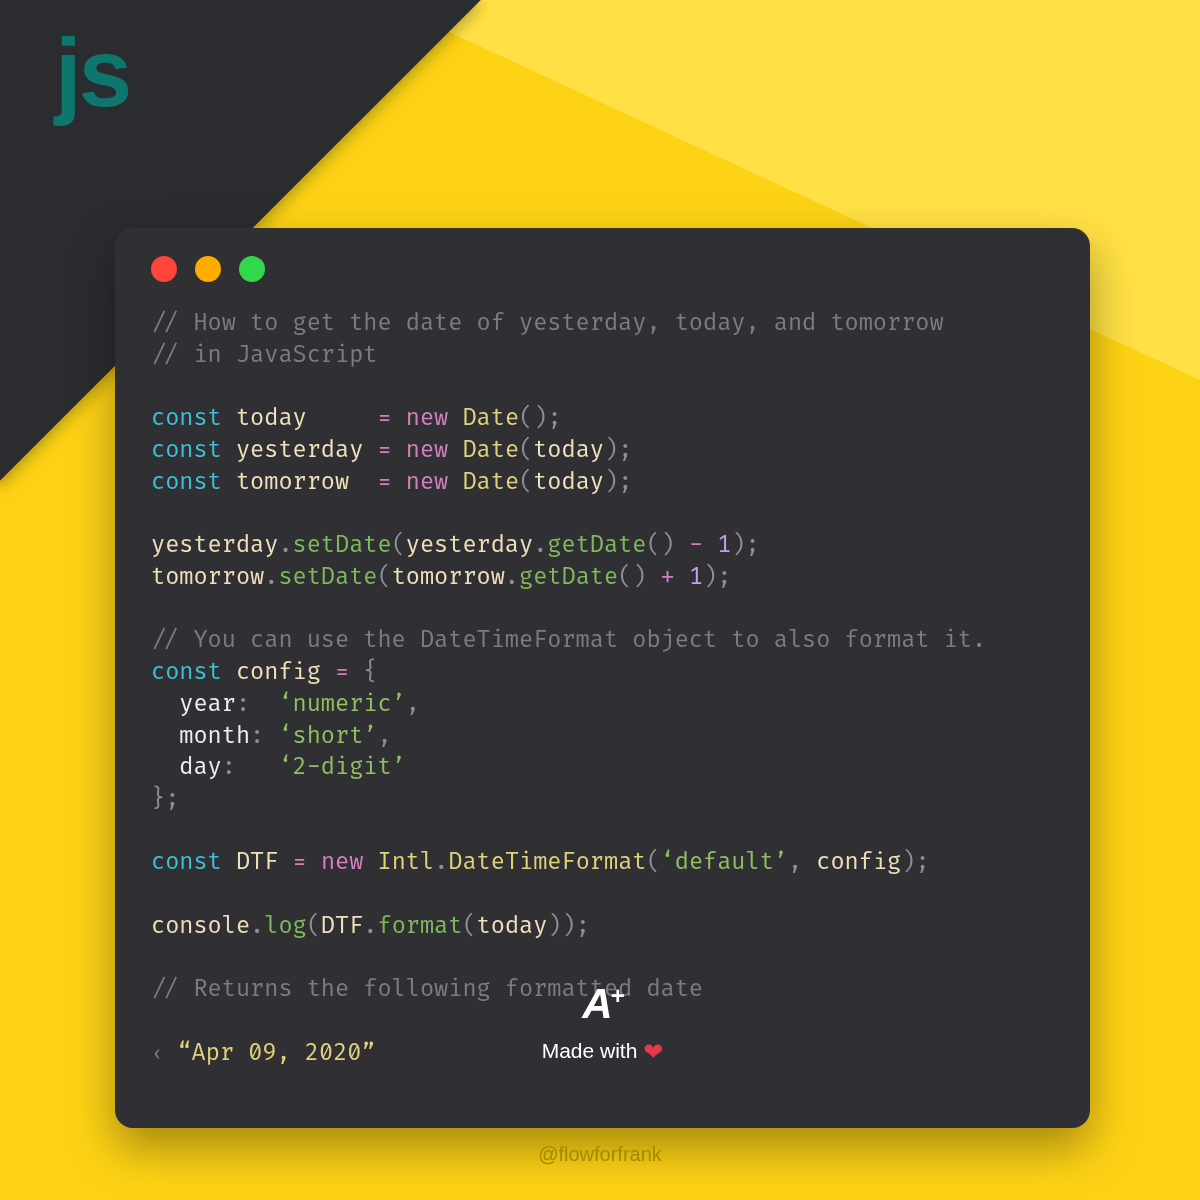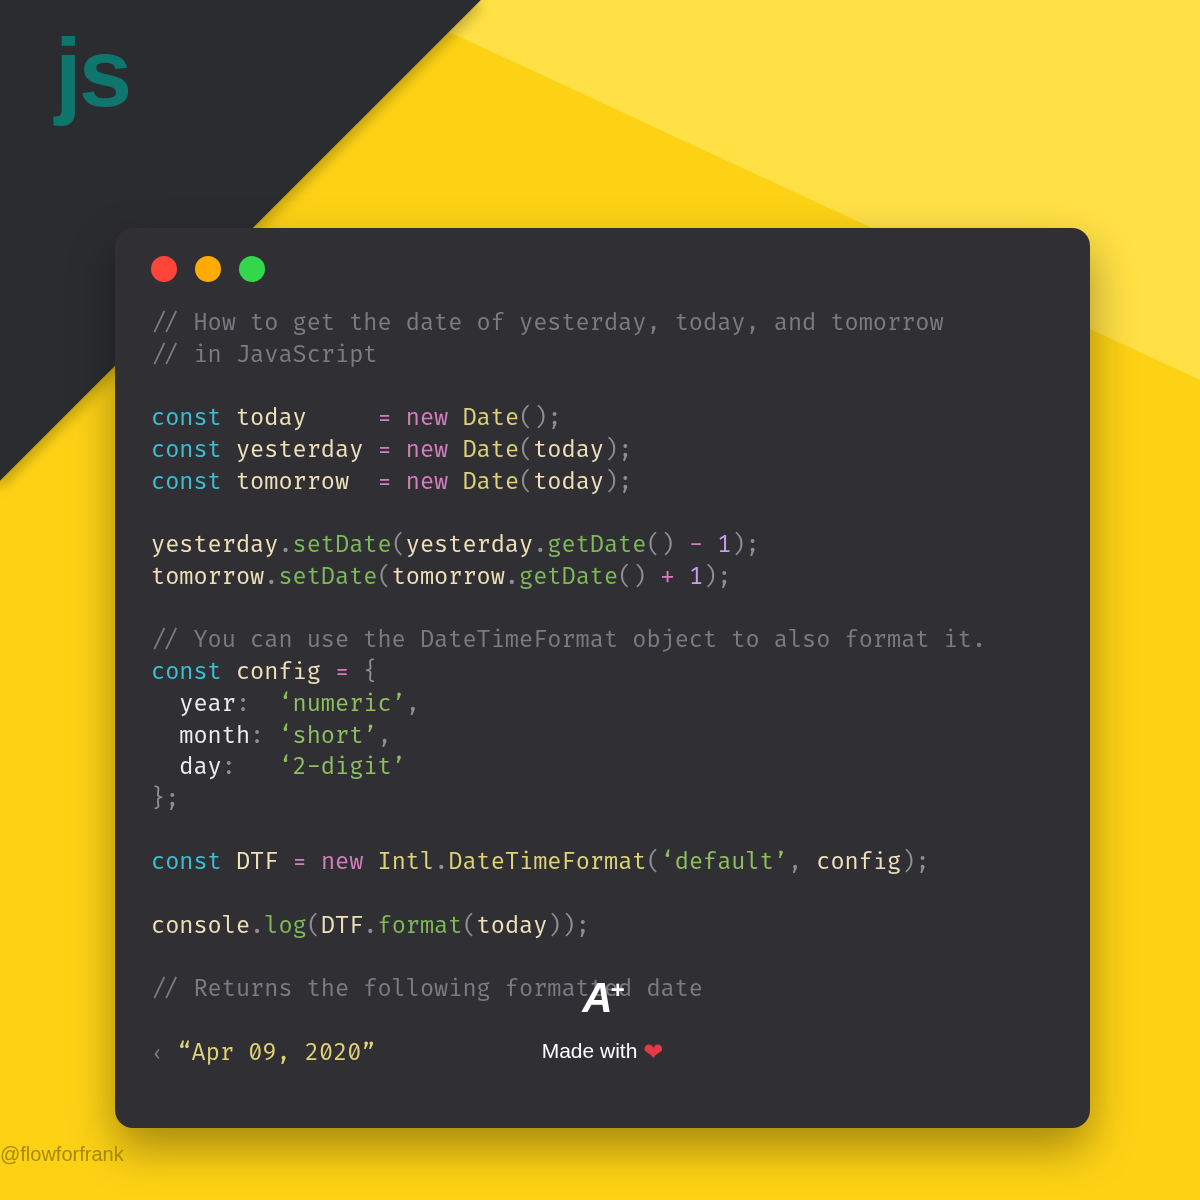--- a/index.html
+++ b/index.html
@@ -85,28 +85,29 @@
   }
   .footer-logo .a-plus {
     font-weight: 900;
     font-size: 42px;
     font-style: italic;
     letter-spacing: -2px;
   }
   .footer-logo .a-plus sup { font-size: 24px; font-style: normal; vertical-align: 14px; }
   .footer-logo .made {
     font-size: 21px;
-    margin-top: 16px;
+    margin-top: 10px;
   }
   .heart { color: #e63946; font-size: 24px; vertical-align: -2px; }
 
   .handle {
     position: absolute;
     bottom: 34px;
     left: 0; right: 0;
+    text-align: center;
     color: #a48a00;
     font-family: "Segoe UI", Arial, sans-serif;
     font-size: 20px;
   }
 </style>
 </head>
 <body>
 
 <div class="bg-triangle"></div>
 <div class="dark-corner"></div>

